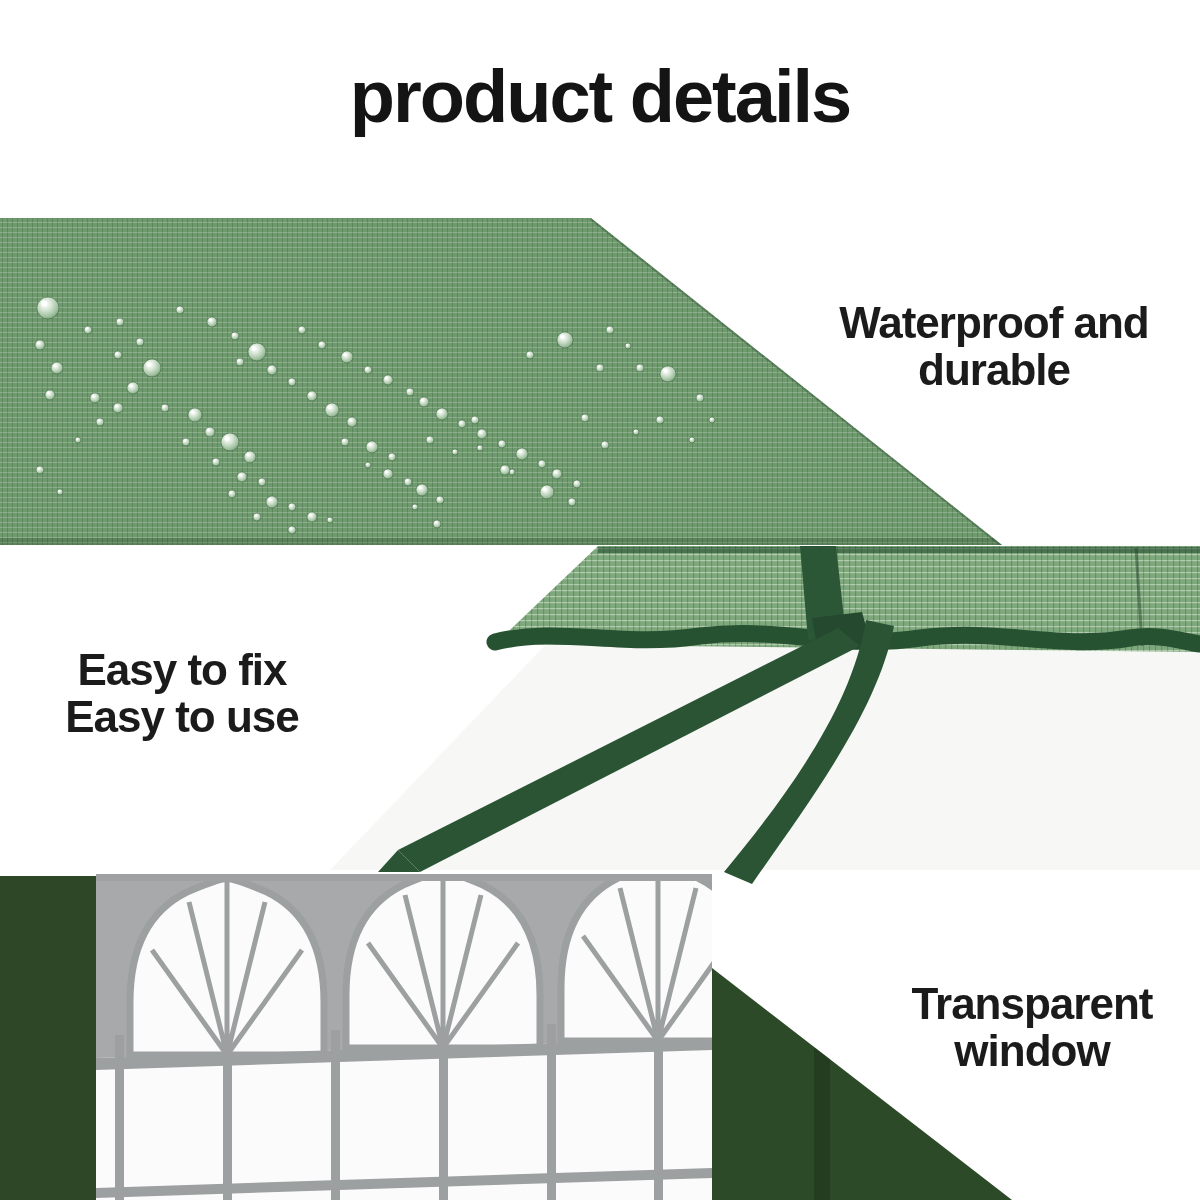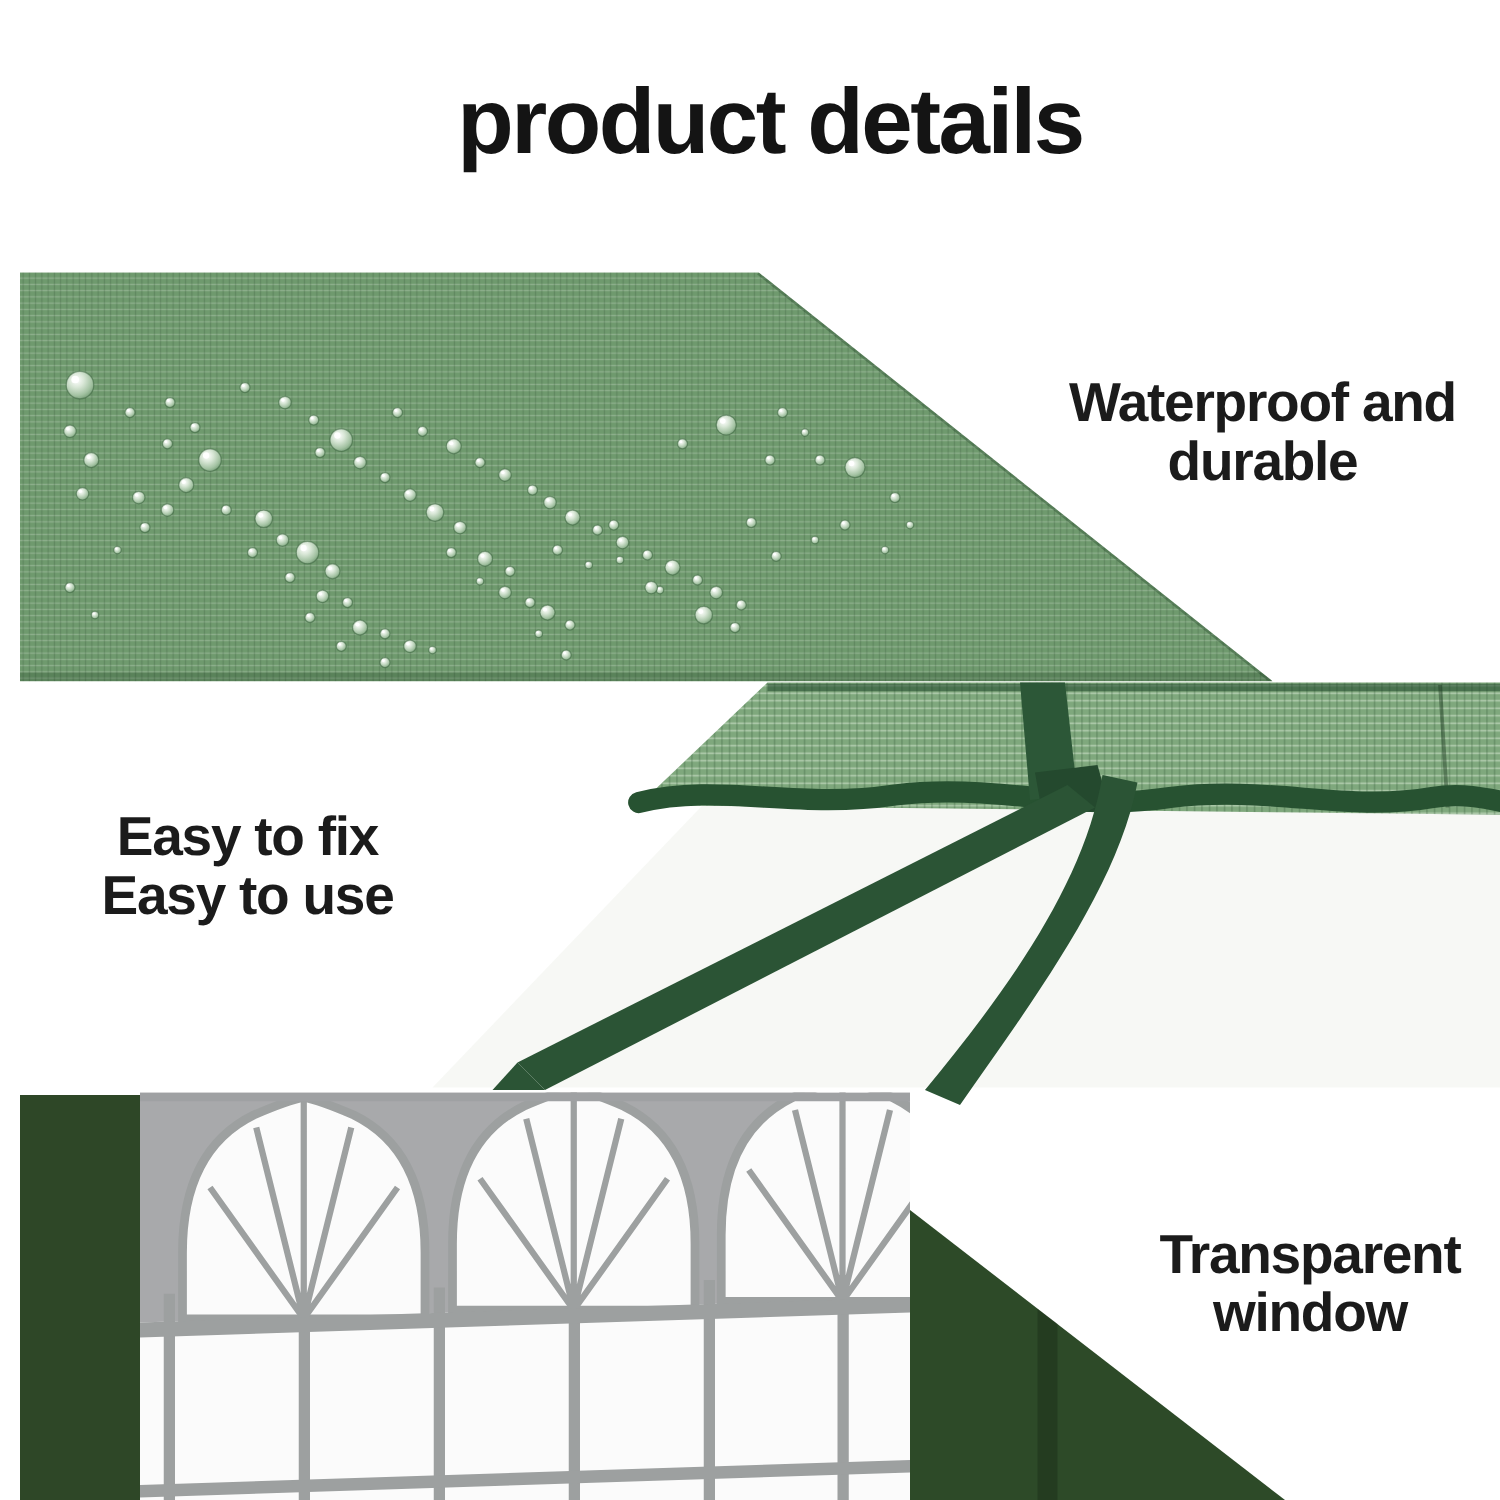--- a/index.html
+++ b/index.html
@@ -1,21 +1,21 @@
 <!DOCTYPE html>
 <html><head>
 <meta charset="utf-8">
 <style>
   html,body{margin:0;padding:0;}
   body{
     width:1200px;height:1200px;position:relative;overflow:hidden;
     background:#ffffff;
     font-family:"Liberation Sans", sans-serif;
   }
-  .stage{position:absolute;inset:0;margin-left:16px;}
+  .stage{position:absolute;inset:0;}
   svg.art{position:absolute;left:0;top:0;width:1200px;height:1200px;display:block;}
   .page-title{
     position:absolute;top:58px;left:0;width:1200px;
     text-align:center;
     font-size:74px;font-weight:bold;letter-spacing:-2px;color:#141414;
     line-height:1.05;
   }
   .callout{
     position:absolute;
     font-weight:bold;color:#1b1b1b;

